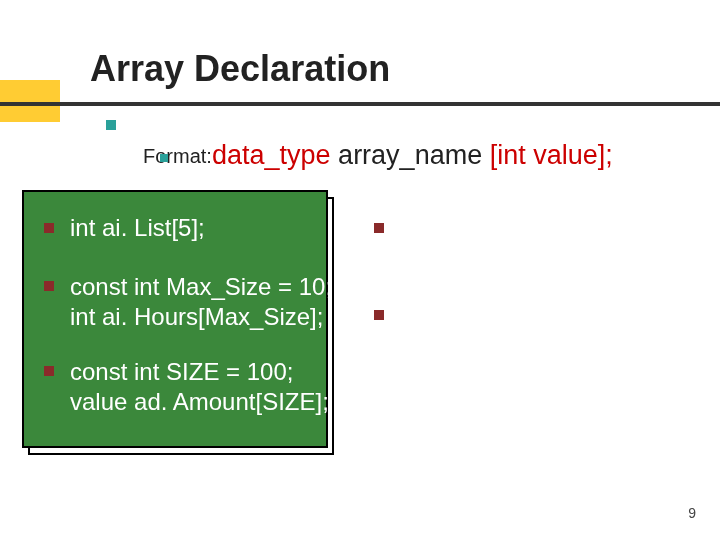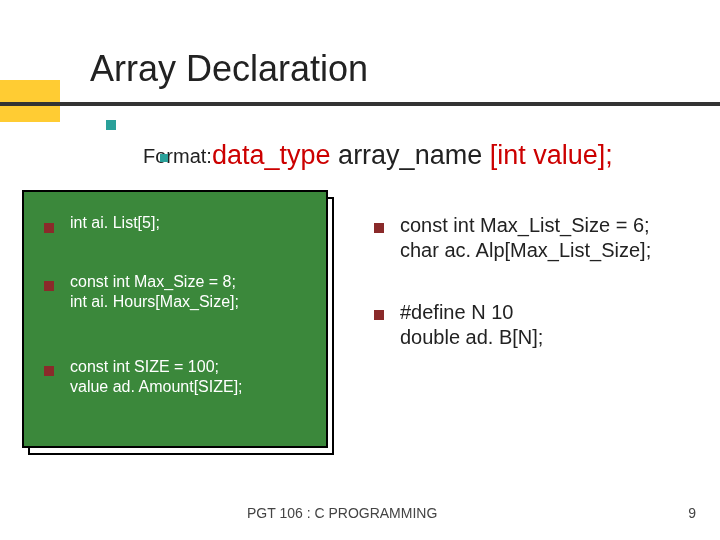--- a/index.html
+++ b/index.html
@@ -1,35 +1,35 @@
 <!DOCTYPE html>
 <html><head>
 <meta charset="utf-8">
 <style>
   * { box-sizing: border-box; margin: 0; padding: 0; }
   html, body { width: 720px; height: 540px; overflow: hidden; font-family: Verdana, Arial, sans-serif; background: #fff; }
   .slide { position: relative; width: 720px; height: 540px; background: #fff; }
   .accent-bar { position: absolute; left: 0; top: 80px; width: 60px; height: 42px; background: #ffcc33; }
   .title-line { position: absolute; left: 0; top: 102px; width: 720px; height: 4px; background: #333; }
-  .title { position: absolute; left: 90px; top: 48px; font-size: 36px; color: #222; font-weight: 400; }
+  .title { position: absolute; left: 90px; top: 48px; font-size: 36px; color: #222; font-weight: 700; }
   .b1 { position: absolute; left: 106px; top: 120px; }
   .b1-label { position: absolute; left: 143px; top: 113px; font-size: 20px; color: #222; margin-top: 32px; }
   .b2 { position: absolute; left: 160px; top: 154px; }
   .b2-line { position: absolute; left: 212px; top: 140px; font-size: 27px; }
   .b2-line .dt { color: #c00; }
   .b2-line .an { color: #222; }
   .b2-line .bk { color: #c00; }
   .box-outline { position: absolute; left: 28px; top: 197px; width: 306px; height: 258px; border: 2px solid #000; background: #fff; }
   .box-green { position: absolute; left: 22px; top: 190px; width: 306px; height: 258px; background: #3b883b; border: 2px solid #000; }
   .sq { width: 10px; height: 10px; display: inline-block; }
   .sq-teal { background: #2aa19a; }
   .sq-maroon { background: #8a2a2a; }
   .sq-small { width: 8px; height: 8px; }
   .item { position: absolute; }
-  .txt { color: #fff; font-size: 16px; line-height: 1.25; }
+  .txt { color: #fff; font-size: 24px; line-height: 1.25; }
   .txt-dark { color: #222; font-size: 20px; line-height: 1.25; }
   .footer { position: absolute; left: 247px; top: 505px; font-size: 14px; color: #444; }
   .pagenum { position: absolute; right: 24px; top: 505px; font-size: 14px; color: #444; }
 </style>
 </head>
 <body>
 
 <div class="slide">
   <div class="accent-bar"></div>
   <div class="title-line"></div>
@@ -43,30 +43,25 @@
     <span class="dt">data_type </span><span class="an">array_name </span><span class="bk">[int  value];</span>
   </div>
 
   <div class="box-outline"></div>
   <div class="box-green"></div>
 
   <span class="sq sq-maroon item" style="left:44px; top:223px;"></span>
   <div class="item txt" style="left:70px; top:213px; white-space:pre;">int ai. List[5];</div>
 
   <span class="sq sq-maroon item" style="left:44px; top:281px;"></span>
-  <div class="item txt" style="left:70px; top:272px; white-space:pre;">const int Max_Size = 8;
+  <div class="item txt" style="left:70px; top:272px; white-space:pre;">const int Max_Size = 10;
 int ai. Hours[Max_Size];</div>
 
   <span class="sq sq-maroon item" style="left:44px; top:366px;"></span>
   <div class="item txt" style="left:70px; top:357px; white-space:pre;">const int SIZE = 100;
 value ad. Amount[SIZE];</div>
 
   <span class="sq sq-maroon item" style="left:374px; top:223px;"></span>
-  <div class="item txt-dark" style="left:400px; top:213px; white-space:pre;">const int Max_List_Size = 6;
-char ac. Alp[Max_List_Size];</div>
 
   <span class="sq sq-maroon item" style="left:374px; top:310px;"></span>
-  <div class="item txt-dark" style="left:400px; top:300px; white-space:pre;">#define N 10
-double ad. B[N];</div>
 
-  <div class="footer">PGT 106 : C PROGRAMMING</div>
   <div class="pagenum">9</div>
 </div>
 
 </body></html>

